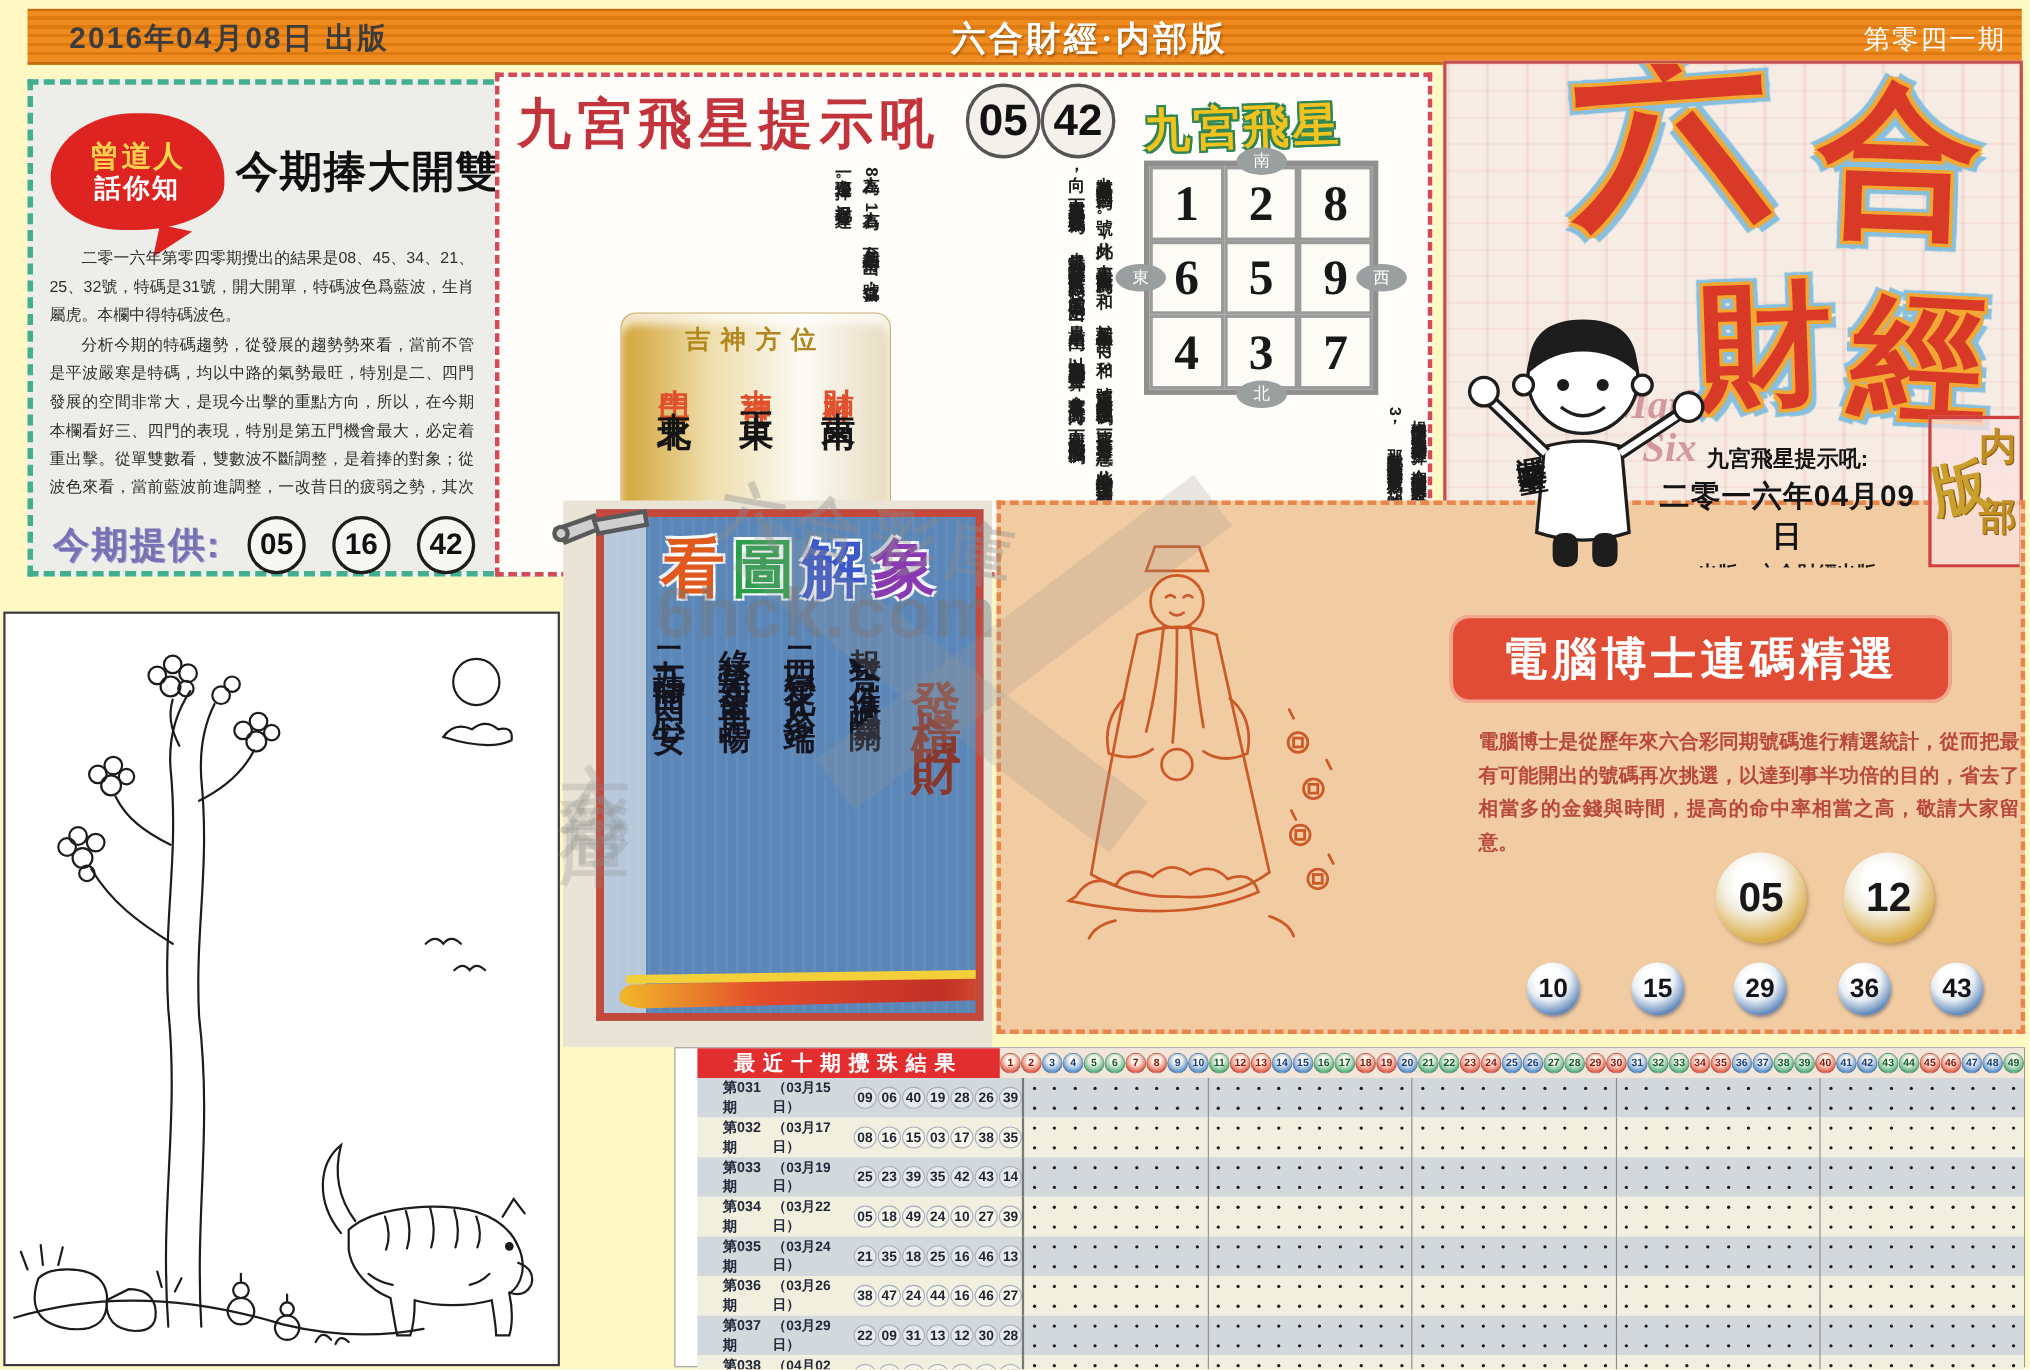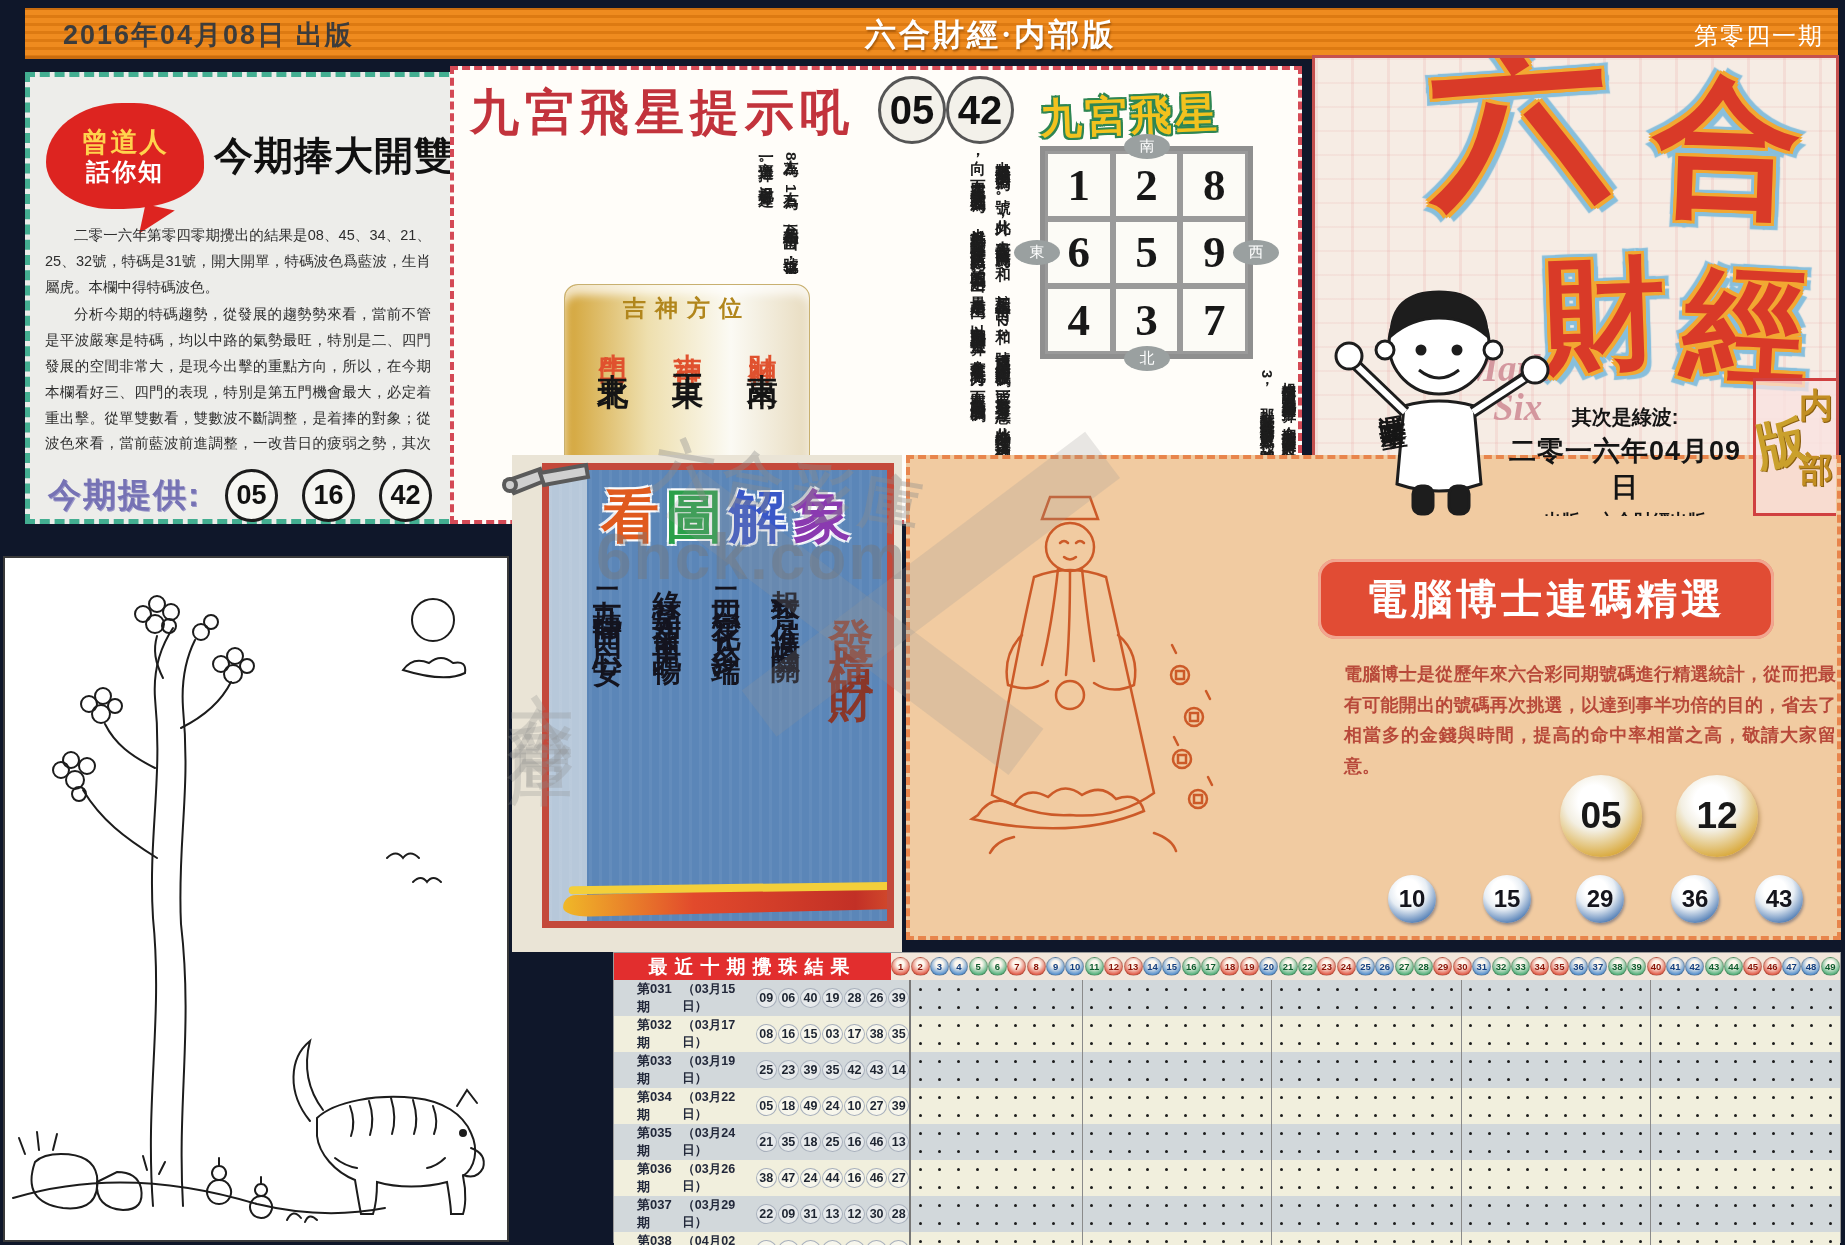--- a/index.html
+++ b/index.html
@@ -1,16 +1,16 @@
 <!DOCTYPE html>
 <html><head>
 <meta charset="utf-8">
 <style>
   html,body{margin:0;padding:0;background:#fff;}
-  .page{position:relative;width:1845px;height:1245px;background:#0f172a;overflow:hidden;
+  .page{position:relative;width:1845px;height:1245px;background:#fef9c3;overflow:hidden;
         font-family:"Liberation Sans",sans-serif;}
   
   .hstrip{position:absolute;left:25px;top:8px;width:1813px;height:46px;
     background:repeating-linear-gradient(180deg,#ef8b1f 0 5px,#dd7a12 5px 8px);
     border-top:2px solid #c96c0e;border-bottom:3px solid #c96c0e;}
   .h-date{position:absolute;left:38px;top:7px;font-size:27px;font-weight:bold;color:#3c3c3c;letter-spacing:2px;}
   .h-title{position:absolute;left:840px;top:4px;font-size:31px;font-weight:bold;color:#fff;
     font-family:"Liberation Serif",serif;letter-spacing:3px;text-shadow:1px 2px 2px rgba(120,60,0,.6);}
   .h-issue{position:absolute;right:14px;top:10px;font-size:24px;font-weight:normal;color:#fff;letter-spacing:2px;}
 
@@ -139,21 +139,21 @@
     background:radial-gradient(circle at 42% 32%,#ffffff 22%,#f3efe2 40%,#d9a93c 78%,#b9871d);
     display:flex;align-items:center;justify-content:center;font-size:37px;font-weight:bold;color:#181818;
     box-shadow:2px 3px 4px rgba(120,80,10,.4);}
   .blueball{position:absolute;top:416px;width:48px;height:48px;border-radius:50%;
     background:radial-gradient(circle at 42% 32%,#ffffff 26%,#e8eef4 44%,#4a78b2 80%,#2a4f86);
     display:flex;align-items:center;justify-content:center;font-size:24px;font-weight:bold;color:#14141c;
     box-shadow:1px 2px 3px rgba(20,40,90,.4);}
 
   
   .results{position:absolute;left:613px;top:952px;width:1228px;height:291px;border:1px solid #9a9a9a;
-    box-sizing:border-box;background:#fff;display:flex;flex-direction:column;}
+    box-sizing:border-box;background:#fff;display:flex;flex-direction:column;padding-left:20px;}
   .thead,.tfoot{display:flex;height:27px;flex:0 0 27px;}
   .thead .tl{width:277px;background:#e22e2e;color:#fff;font-size:19px;font-weight:bold;letter-spacing:7px;
     display:flex;align-items:center;justify-content:center;}
   .ballrow{flex:1;display:grid;grid-template-columns:repeat(49,1fr);align-items:center;justify-items:center;}
   .thead .ballrow{background:#f2e6da;}
   .ball{width:17px;height:17px;border-radius:50%;font-size:9.5px;font-weight:bold;line-height:17px;
     text-align:center;border:1px solid rgba(60,40,20,.25);}
   .tbody{flex:1;display:flex;flex-direction:column;}
   .trow{display:flex;flex:1;background:#f1efdd;}
   .trow.g{background:#d2d8db;}
@@ -281,21 +281,21 @@
           <circle cx="136" cy="72" r="4" fill="#1d1d1d"></circle>
         <path d="M98,92 Q118,108 138,92"></path>
       </g>
     </svg>
     <div class="marksix">
       <div>Mark</div>
       <div style="padding-left:28px">Six</div>
     </div>
     <div class="mascot-label">運財童子</div>
     <div class="mh-info">
-      <div class="l1">其次是綠波:</div>
+      <div class="l1">九宮飛星提示吼:</div>
       <div class="l2">二零一六年04月09日</div>
       <div class="l3">出版：六合財經出版</div>
 
     </div>
     <div id="seal" class="seal">
         <span class="s0">内</span>
         <span class="s1">部</span>
         <span class="s2">版</span>
       </div>
   </section>

